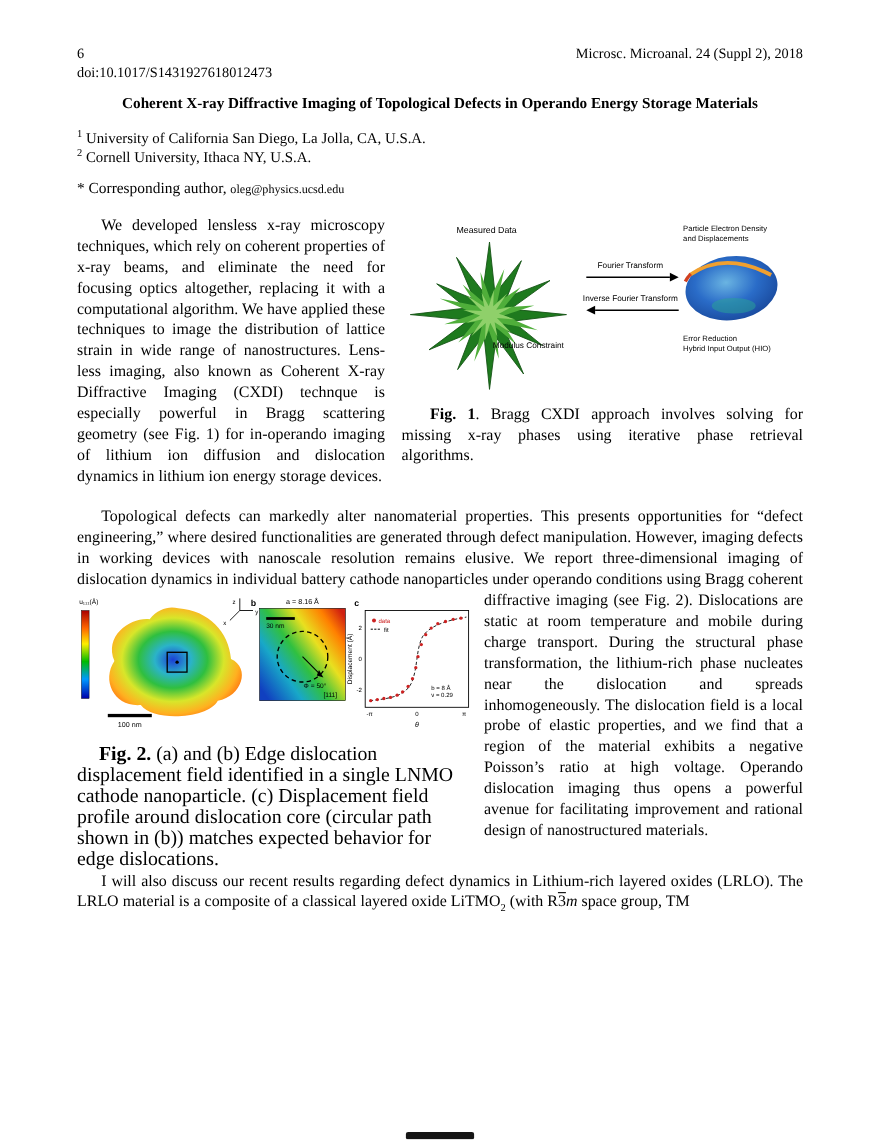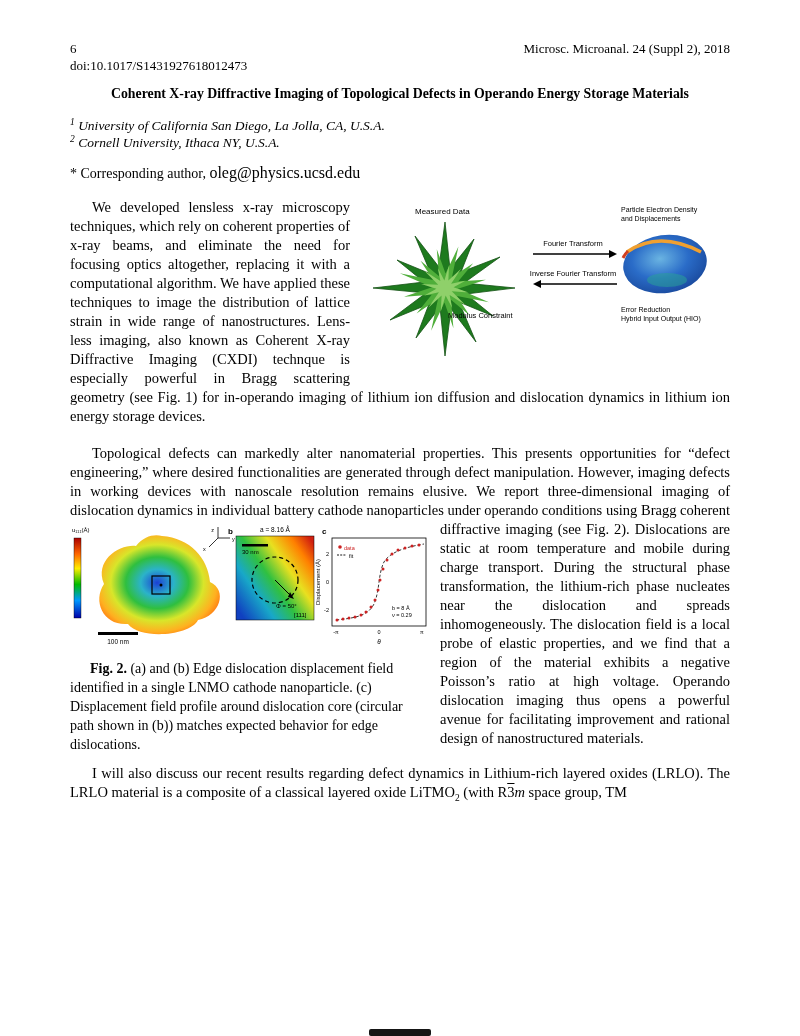--- a/index.html
+++ b/index.html
@@ -9,32 +9,32 @@
     background:#ffffff; color:#000;
     font-family:"Liberation Serif", serif;
   }
   .pg-header { display:flex; justify-content:space-between; font-size:13px; line-height:17px; }
   .ph-right { text-align:center; }
   .title { font-size:13.8px; font-weight:bold; text-align:center; margin:12px 0 0 0; white-space:nowrap; }
   .authors { margin-top:17px; font-size:14.5px; }
   .und { text-decoration:underline; }
   sup { font-size:9.5px; line-height:0; }
   sub { font-size:9.5px; line-height:0; }
-  .affils { margin-top:15px; font-style:italic; font-size:13.5px; line-height:17px; }
+  .affils { margin-top:15px; font-size:13.5px; line-height:17px; }
   .corr { margin-top:13px; font-size:14px; }
-  .email { font-size:16px; color:#000; text-decoration:none; }
+  .email { font-size:11px; color:#000; text-decoration:none; }
   .body-text { margin-top:16px; font-size:14.5px; line-height:19px; text-align:justify; }
   .body-text p.para { margin:0; text-indent:22px; }
   .p2 { margin-top:14px !important; }
   .p3 { margin-top:18px !important; }
   .p4 { margin-top:16px !important; clear:both; }
   .fig1 { float:right; width:365px; margin:2px 0 8px 15px; }
   .fig1 .cap { margin:8px 0 0 0; text-indent:26px; text-align:justify; line-height:18.5px; font-size:14.5px; }
   .fig2 { float:left; width:358px; margin:4px 12px 2px 0; text-indent:0; }
-  .fig2 .cap { display:block; margin-top:9px; text-indent:20px; text-align:left; line-height:19px; font-size:14px; padding-right:4px; }
+  .fig2 .cap { display:block; margin-top:9px; text-indent:20px; text-align:left; line-height:19px; font-size:18px; padding-right:4px; }
   .fig svg, .fig1 svg, .fig2 svg { display:block; }
   .ovl { text-decoration:overline; }
   .itx { font-style:italic; }
   .svgtxt { font-family:"Liberation Sans", sans-serif; }
   .bottom-bar { position:absolute; left:50%; transform:translateX(-50%); bottom:0;
     width:62px; height:7px; background:#151515; border-radius:2px; }
 </style>
 </head>
 <body>
 
@@ -93,20 +93,21 @@
         <text x="256" y="21" font-size="7">and Displacements</text>
         <g>
           <ellipse cx="300" cy="64" rx="42" ry="29" fill="url(#blueg)" transform="rotate(-8 300 64)"></ellipse>
           <path d="M 262,52 Q 294,30 336,52" stroke="#f0a030" stroke-width="3.5" fill="none"></path>
           <path d="M 258,58 Q 260,54 263,51" stroke="#d04020" stroke-width="3" fill="none"></path>
           <ellipse cx="302" cy="80" rx="20" ry="7" fill="#2aa198" opacity="0.55"></ellipse>
         </g>
         <text x="256" y="112" font-size="7">Error Reduction</text>
         <text x="256" y="121" font-size="7">Hybrid Input Output (HIO)</text>
       </svg>
+      <p class="cap"><b>Fig. 1</b><span>. Bragg CXDI approach involves solving for missing x-ray phases using iterative phase retrieval algorithms.</span></p>
     </div>
 
 
     <p class="para p2">We developed lensless x-ray microscopy techniques, which rely on coherent properties of x-ray beams, and eliminate the need for focusing optics altogether, replacing it with a computational algorithm. We have applied these techniques to image the distribution of lattice strain in wide range of nanostructures. Lens-less imaging, also known as Coherent X-ray Diffractive Imaging (CXDI) technque is especially powerful in Bragg scattering geometry (see Fig. 1) for in-operando imaging of lithium ion diffusion and dislocation dynamics in lithium ion energy storage devices.</p>
 
     <p class="para p3"><span>Topological defects can markedly alter nanomaterial properties. This presents opportunities for “defect engineering,” where desired functionalities are generated through defect manipulation. However, imaging defects in working devices with nanoscale resolution remains elusive. We report three-dimensional imaging of dislocation dynamics in individual battery cathode nanoparticles under operando conditions</span>
       <span class="fig2">
         <svg width="358" height="126" viewBox="0 0 358 126" class="svgtxt">
           <defs>
             <linearGradient id="jetv" x1="0" y1="0" x2="0" y2="1">

